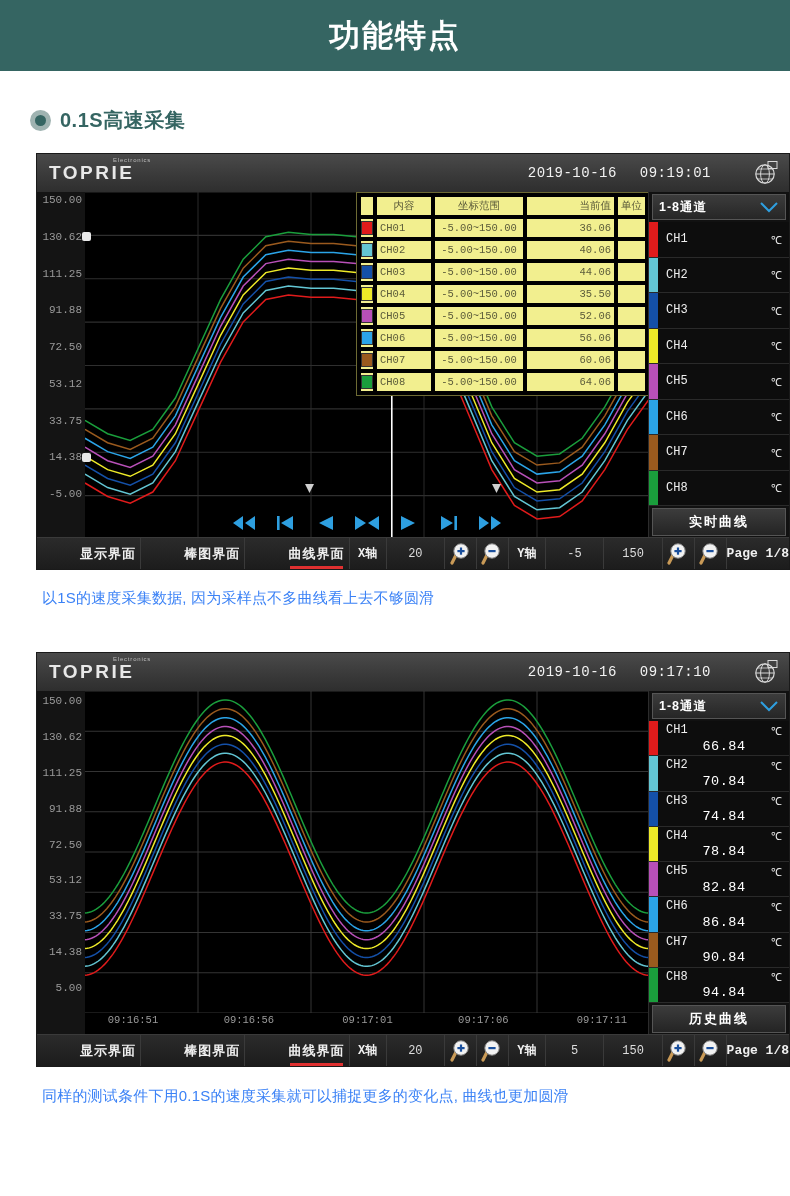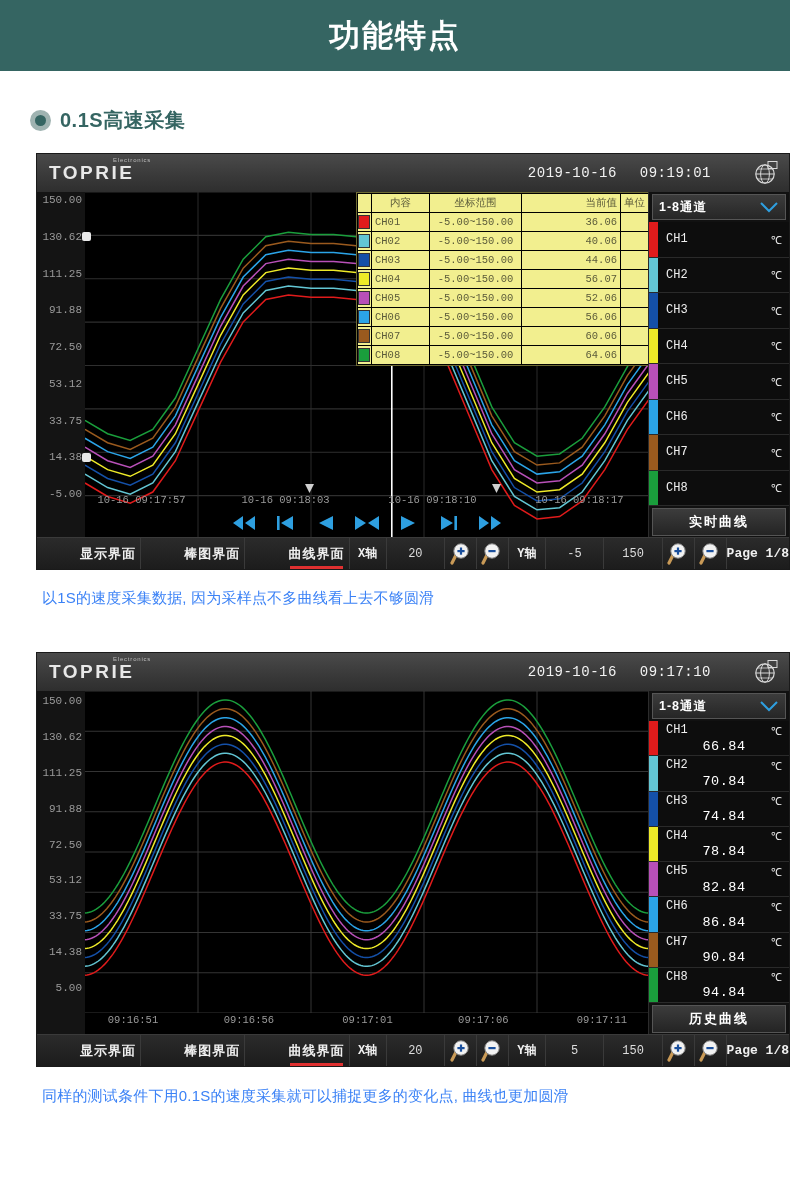--- a/index.html
+++ b/index.html
@@ -120,21 +120,21 @@
     left: 319px; top: 0px;
     width: 294px;
     background: #f2ef8f;
     border: 1px solid #6d6a33;
     font-family: "Liberation Mono", monospace;
     font-size: 10.5px;
     color: #5b5b3a;
   }
   .data-table table { border-collapse: collapse; width: 100%; }
   .data-table td, .data-table th {
-    border: 1px solid #000000;
+    border: 4px solid #000000;
     padding: 1px 3px;
     font-weight: normal;
     height: 18px;
     line-height: 16px;
     white-space: nowrap;
   }
   .dt-sw { width: 14px; padding: 0 !important; }
   .dt-sw i { display: block; width: 12px; height: 14px; border:1px solid #333; }
   .dt-name { width: 58px; }
   .dt-range { width: 92px; text-align: center; }
@@ -293,26 +293,20 @@
             <path d="M0.0,243.9 L22.6,255.5 L45.2,261.3 L67.8,251.6 L90.4,224.5 L113.0,181.9 L135.6,139.4 L158.2,104.5 L180.8,85.2 L203.4,81.3 L226.0,83.2 L248.6,83.2 L271.2,85.2 L293.8,83.2 L316.4,85.2 L339.0,96.8 L361.6,139.4 L384.2,185.8 L406.8,232.3 L429.4,263.2 L452.0,274.8 L474.6,272.9 L497.2,259.4 L519.8,232.3 L542.4,197.4 L565.0,170.3 " fill="none" stroke="#63c6d4" stroke-width="1.5" stroke-linejoin="miter" vector-effect="non-scaling-stroke"></path>
             <path d="M0.0,236.1 L22.6,247.7 L45.2,253.5 L67.8,243.9 L90.4,216.8 L113.0,174.2 L135.6,131.6 L158.2,96.8 L180.8,77.4 L203.4,73.5 L226.0,75.5 L248.6,75.5 L271.2,77.4 L293.8,75.5 L316.4,77.4 L339.0,89.0 L361.6,131.6 L384.2,178.1 L406.8,224.5 L429.4,255.5 L452.0,267.1 L474.6,265.2 L497.2,251.6 L519.8,224.5 L542.4,189.7 L565.0,162.6 " fill="none" stroke="#1450a8" stroke-width="1.5" stroke-linejoin="miter" vector-effect="non-scaling-stroke"></path>
             <path d="M0.0,228.4 L22.6,240.0 L45.2,245.8 L67.8,236.1 L90.4,209.0 L113.0,166.5 L135.6,123.9 L158.2,89.0 L180.8,69.7 L203.4,65.8 L226.0,67.7 L248.6,67.7 L271.2,69.7 L293.8,67.7 L316.4,69.7 L339.0,81.3 L361.6,123.9 L384.2,170.3 L406.8,216.8 L429.4,247.7 L452.0,259.4 L474.6,257.4 L497.2,243.9 L519.8,216.8 L542.4,181.9 L565.0,154.8 " fill="none" stroke="#eeea28" stroke-width="1.5" stroke-linejoin="miter" vector-effect="non-scaling-stroke"></path>
             <path d="M0.0,220.6 L22.6,232.3 L45.2,238.1 L67.8,228.4 L90.4,201.3 L113.0,158.7 L135.6,116.1 L158.2,81.3 L180.8,61.9 L203.4,58.1 L226.0,60.0 L248.6,60.0 L271.2,61.9 L293.8,60.0 L316.4,61.9 L339.0,73.5 L361.6,116.1 L384.2,162.6 L406.8,209.0 L429.4,240.0 L452.0,251.6 L474.6,249.7 L497.2,236.1 L519.8,209.0 L542.4,174.2 L565.0,147.1 " fill="none" stroke="#b850b8" stroke-width="1.5" stroke-linejoin="miter" vector-effect="non-scaling-stroke"></path>
             <path d="M0.0,212.9 L22.6,224.5 L45.2,230.3 L67.8,220.6 L90.4,193.5 L113.0,151.0 L135.6,108.4 L158.2,73.5 L180.8,54.2 L203.4,50.3 L226.0,52.3 L248.6,52.3 L271.2,54.2 L293.8,52.3 L316.4,54.2 L339.0,65.8 L361.6,108.4 L384.2,154.8 L406.8,201.3 L429.4,232.3 L452.0,243.9 L474.6,241.9 L497.2,228.4 L519.8,201.3 L542.4,166.5 L565.0,139.4 " fill="none" stroke="#2ba4e8" stroke-width="1.5" stroke-linejoin="miter" vector-effect="non-scaling-stroke"></path>
             <path d="M0.0,205.2 L22.6,216.8 L45.2,222.6 L67.8,212.9 L90.4,185.8 L113.0,143.2 L135.6,100.6 L158.2,65.8 L180.8,46.5 L203.4,42.6 L226.0,44.5 L248.6,44.5 L271.2,46.5 L293.8,44.5 L316.4,46.5 L339.0,58.1 L361.6,100.6 L384.2,147.1 L406.8,193.5 L429.4,224.5 L452.0,236.1 L474.6,234.2 L497.2,220.6 L519.8,193.5 L542.4,158.7 L565.0,131.6 " fill="none" stroke="#9a5a1e" stroke-width="1.5" stroke-linejoin="miter" vector-effect="non-scaling-stroke"></path>
             <path d="M0.0,197.4 L22.6,209.0 L45.2,214.8 L67.8,205.2 L90.4,178.1 L113.0,135.5 L135.6,92.9 L158.2,58.1 L180.8,38.7 L203.4,34.8 L226.0,36.8 L248.6,36.8 L271.2,38.7 L293.8,36.8 L316.4,38.7 L339.0,50.3 L361.6,92.9 L384.2,139.4 L406.8,185.8 L429.4,216.8 L452.0,228.4 L474.6,226.5 L497.2,212.9 L519.8,185.8 L542.4,151.0 L565.0,123.9 " fill="none" stroke="#1a9e3c" stroke-width="1.5" stroke-linejoin="miter" vector-effect="non-scaling-stroke"></path>
             <line x1="306.795" y1="0" x2="306.795" y2="300" stroke="#ffffff" stroke-width="1.6" vector-effect="non-scaling-stroke"></line>
           </svg>
       </div>
-      <div class="xaxis" id="d1-xaxis" style="top:302px;">
-          <div class="xtick" style="left: 10%;">10-16 09:17:57</div>
-          <div class="xtick" style="left: 35.5%;">10-16 09:18:03</div>
-          <div class="xtick" style="left: 61.5%;">10-16 09:18:10</div>
-          <div class="xtick" style="left: 87.5%;">10-16 09:18:17</div>
-        </div>
     <div style="position: absolute; width: 9px; height: 9px; background: rgb(232, 232, 232); border-radius: 2px; left: 45px; top: 40px; z-index: 5;"></div>
         <div style="position: absolute; width: 9px; height: 9px; background: rgb(232, 232, 232); border-radius: 2px; left: 45px; top: 261px; z-index: 5;"></div>
         <div style="position: absolute; width: 9px; height: 9px; background: rgb(207, 207, 207); left: 268px; top: 292px; z-index: 5; clip-path: polygon(50% 100%, 0px 0px, 100% 0px);"></div>
         <div style="position: absolute; width: 9px; height: 9px; background: rgb(207, 207, 207); left: 455px; top: 292px; z-index: 5; clip-path: polygon(50% 100%, 0px 0px, 100% 0px);"></div>
       </div>
 
     <div class="data-table">
       <table>
         <tbody id="d1-table">
             <tr class="dt-head">
@@ -348,21 +342,21 @@
               <td class="dt-range">-5.00~150.00</td>
               <td class="dt-val">44.06</td>
               <td class="dt-unit"></td>
             </tr>
             <tr>
               <td class="dt-sw">
                 <i style="background: rgb(238, 234, 40);"></i>
               </td>
               <td class="dt-name">CH04</td>
               <td class="dt-range">-5.00~150.00</td>
-              <td class="dt-val">56.07</td>
+              <td class="dt-val">35.50</td>
               <td class="dt-unit"></td>
             </tr>
             <tr>
               <td class="dt-sw">
                 <i style="background: rgb(184, 80, 184);"></i>
               </td>
               <td class="dt-name">CH05</td>
               <td class="dt-range">-5.00~150.00</td>
               <td class="dt-val">52.06</td>
               <td class="dt-unit"></td>

